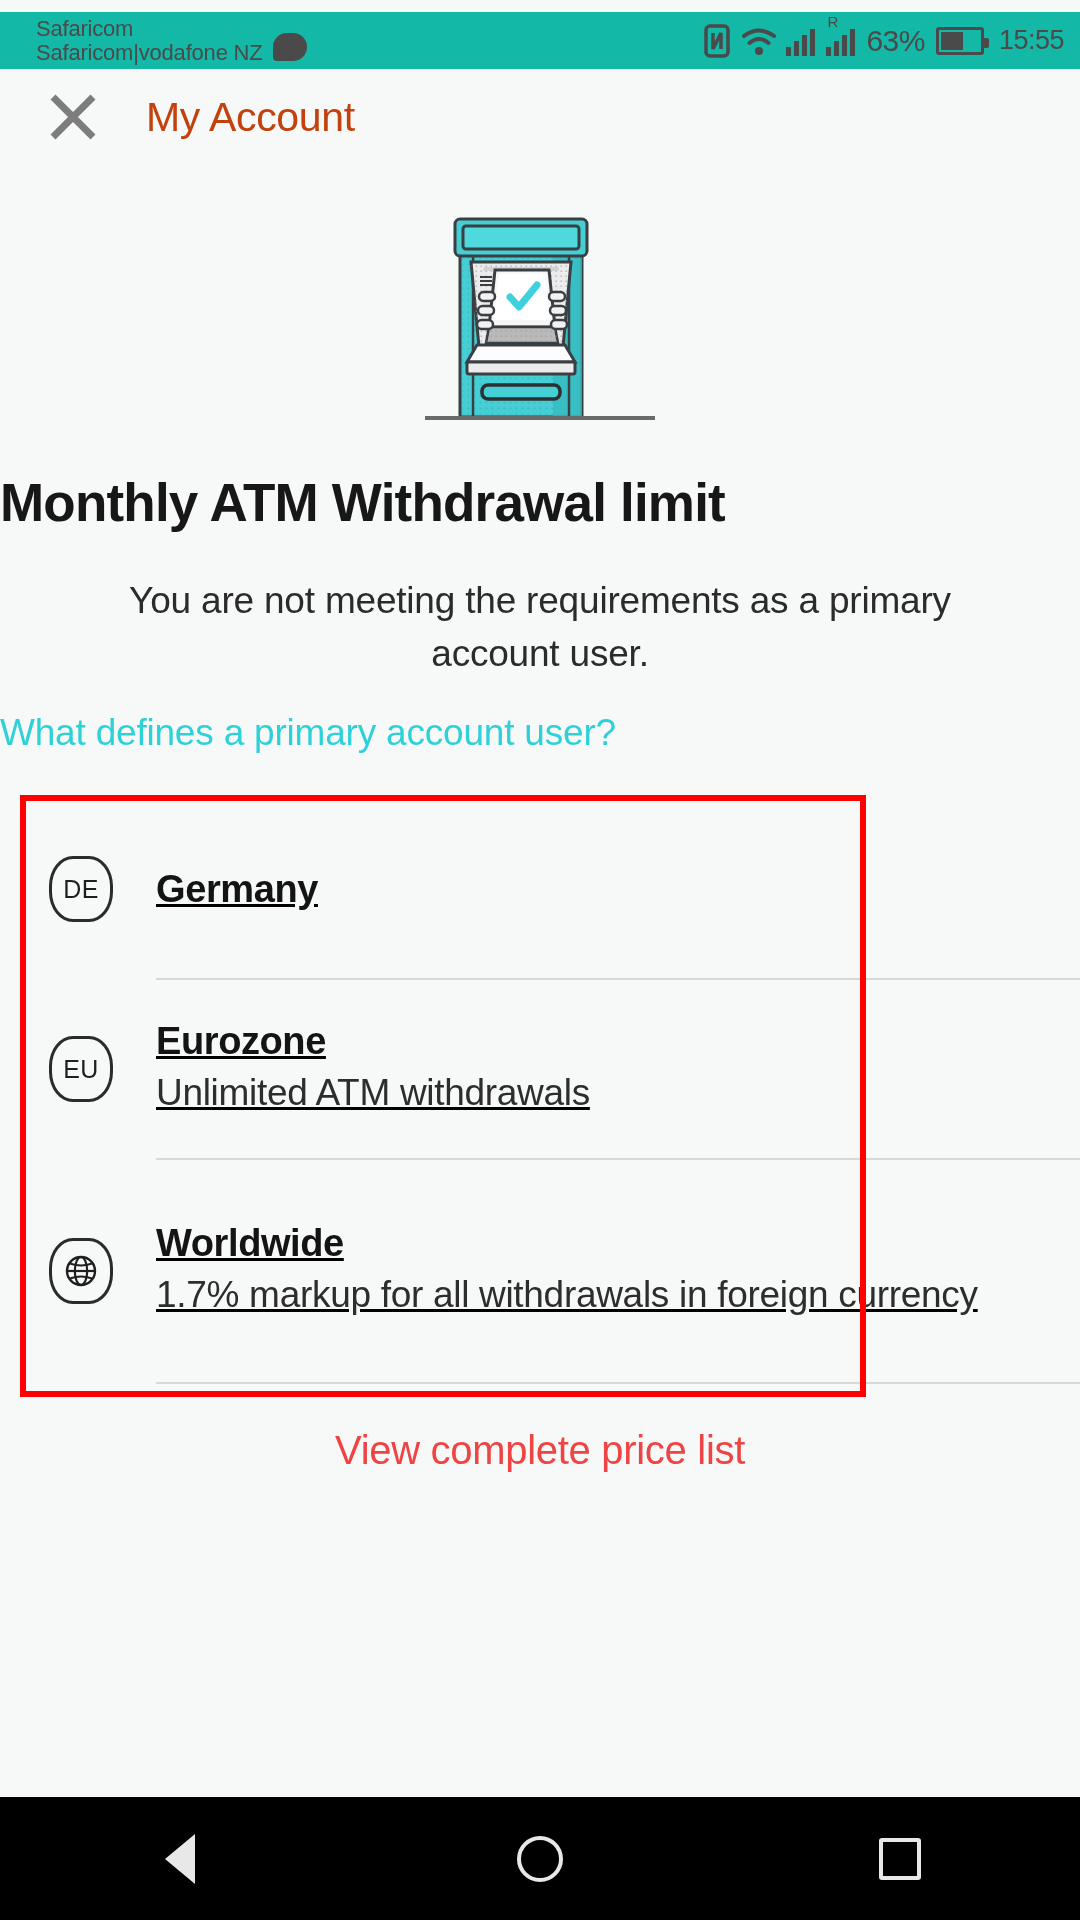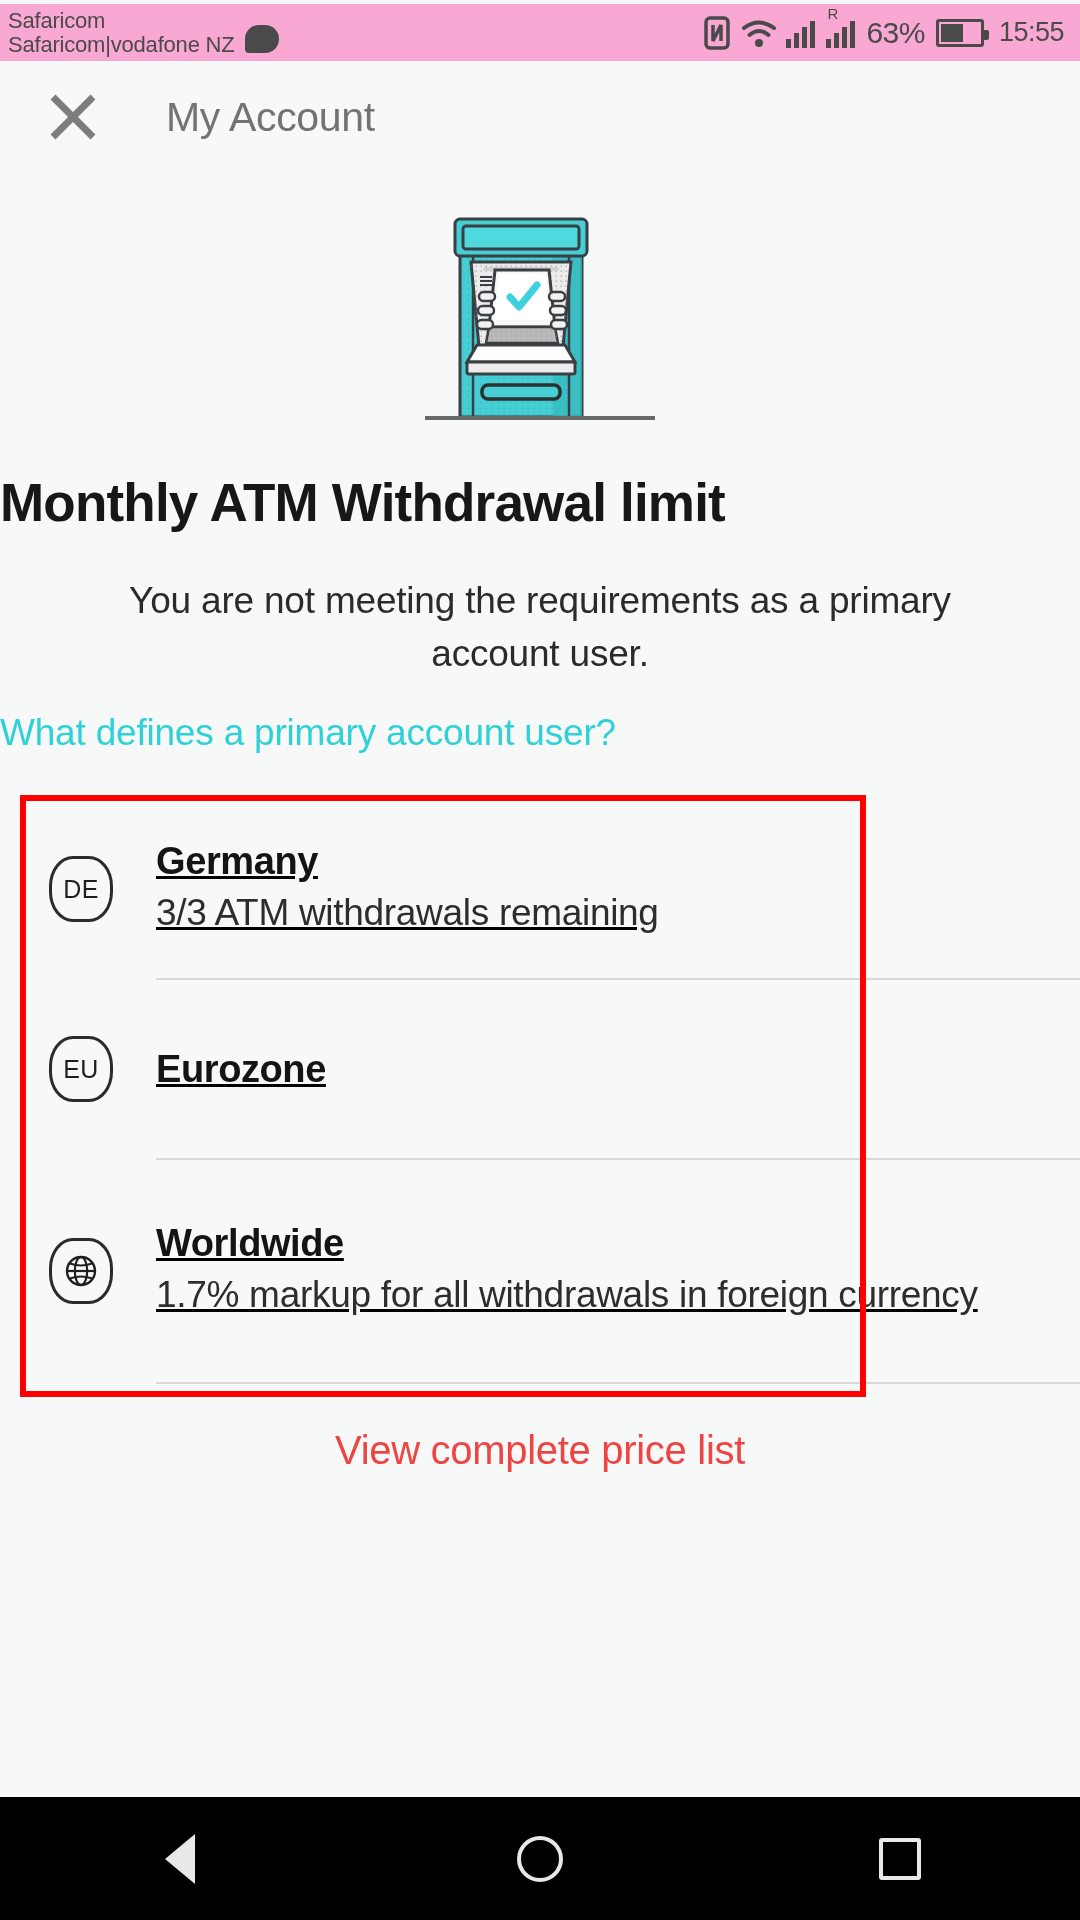--- a/index.html
+++ b/index.html
@@ -6,24 +6,24 @@
   html,body { width:1080px; height:1920px; }
   body {
     font-family:"Liberation Sans", sans-serif;
     background:#f7f8f8;
     overflow:hidden;
     position:relative;
   }
 
   
   .statusbar{
-    position:absolute; top:4px; left:0; width:1080px; height:57px;
-    background:#f9a8d4;
+    position:absolute; top:12px; left:0; width:1080px; height:57px;
+    background:#14b8a6;
     display:flex; align-items:center; justify-content:space-between;
-    padding:0 16px 0 8px;
+    padding:0 16px 0 36px;
   }
   .carrier{ display:flex; align-items:center; gap:10px; }
   .carrier-lines{ display:flex; flex-direction:column; line-height:1.08; }
   .carrier-lines span{ font-size:22px; color:#4a4a4a; letter-spacing:-0.2px; }
   .msg-bubble{
     width:34px; height:28px; background:#4a4a4a; border-radius:14px 14px 14px 4px;
     position:relative; top:6px;
   }
   .status-right{ display:flex; align-items:center; gap:11px; }
   .nfc-icon{ width:26px; height:34px; position:relative; }
@@ -47,21 +47,21 @@
   
   .appbar{
     position:absolute; top:57px; left:0; width:1080px; height:120px;
     display:flex; align-items:center;
   }
   .close-btn{
     width:70px; height:70px; margin-left:38px;
     display:flex; align-items:center; justify-content:center;
   }
   .appbar-title{
-    margin-left:58px; font-size:41px; color:#737373; font-weight:400;
+    margin-left:38px; font-size:41px; color:#c2410c; font-weight:400;
     letter-spacing:-0.3px;
   }
 
   
   .illustration{
     position:absolute; top:215px; left:0; width:1080px; height:225px;
     display:flex; justify-content:center;
   }
 
   
@@ -251,31 +251,31 @@
 <div class="primary-link">What defines a primary account user?</div>
 
 <div class="list-wrap">
 
   <div class="row">
     <div class="row-icon">
       <div class="squircle">DE</div>
     </div>
     <div class="row-text">
       <div class="row-title">Germany</div>
-      <div class="row-desc">3/3 ATM withdrawals remaining</div>
     </div>
   </div>
   <div class="divider"></div>
 
   <div class="row">
     <div class="row-icon">
       <div class="squircle">EU</div>
     </div>
     <div class="row-text">
       <div class="row-title">Eurozone</div>
+      <div class="row-desc">Unlimited ATM withdrawals</div>
     </div>
   </div>
   <div class="divider"></div>
 
   <div class="row" style="min-height:222px">
     <div class="row-icon">
       <div class="squircle">
         <svg width="36" height="36" viewBox="0 0 36 36">
           <circle cx="18" cy="18" r="14" fill="none" stroke="#1f1f1f" stroke-width="2.4"></circle>
           <ellipse cx="18" cy="18" rx="6.2" ry="14" fill="none" stroke="#1f1f1f" stroke-width="2.2"></ellipse>

